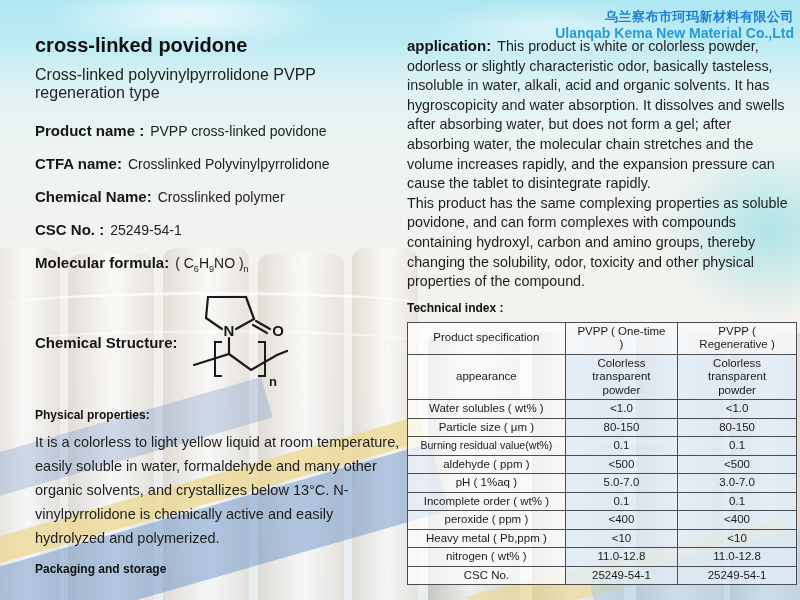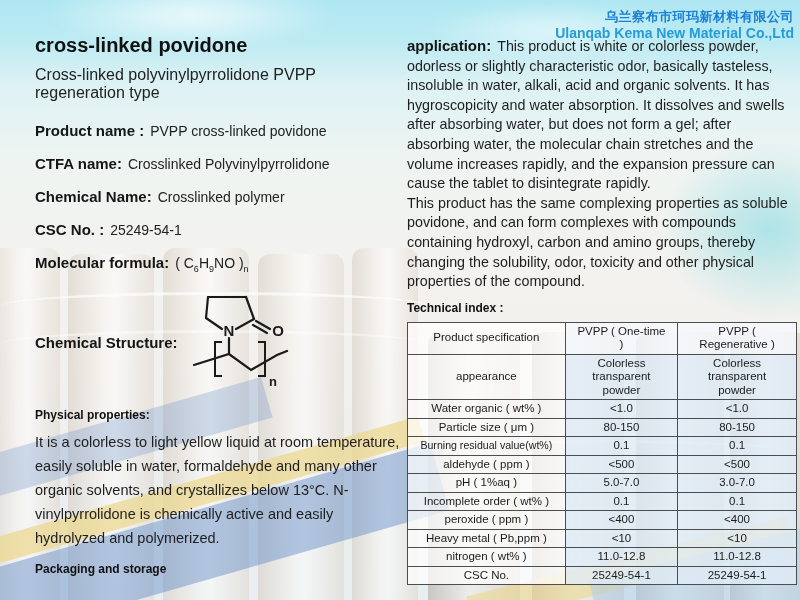--- a/index.html
+++ b/index.html
@@ -158,21 +158,21 @@
         <th class="lbl">Product specification</th>
         <th class="v1 val">PVPP ( One-time )</th>
         <th class="v2 val">PVPP ( Regenerative )</th>
       </tr>
       <tr>
         <td class="lbl">appearance</td>
         <td class="v1 val">Colorless transparent powder</td>
         <td class="v2 val">Colorless transparent powder</td>
       </tr>
       <tr>
-        <td class="lbl">Water organic ( wt% )</td>
+        <td class="lbl">Water solubles ( wt% )</td>
         <td class="v1 val">&lt;1.0</td>
         <td class="v2 val">&lt;1.0</td>
       </tr>
       <tr>
         <td class="lbl">Particle size ( μm )</td>
         <td class="v1 val">80-150</td>
         <td class="v2 val">80-150</td>
       </tr>
       <tr class="small">
         <td class="lbl">Burning residual value(wt%)</td>

